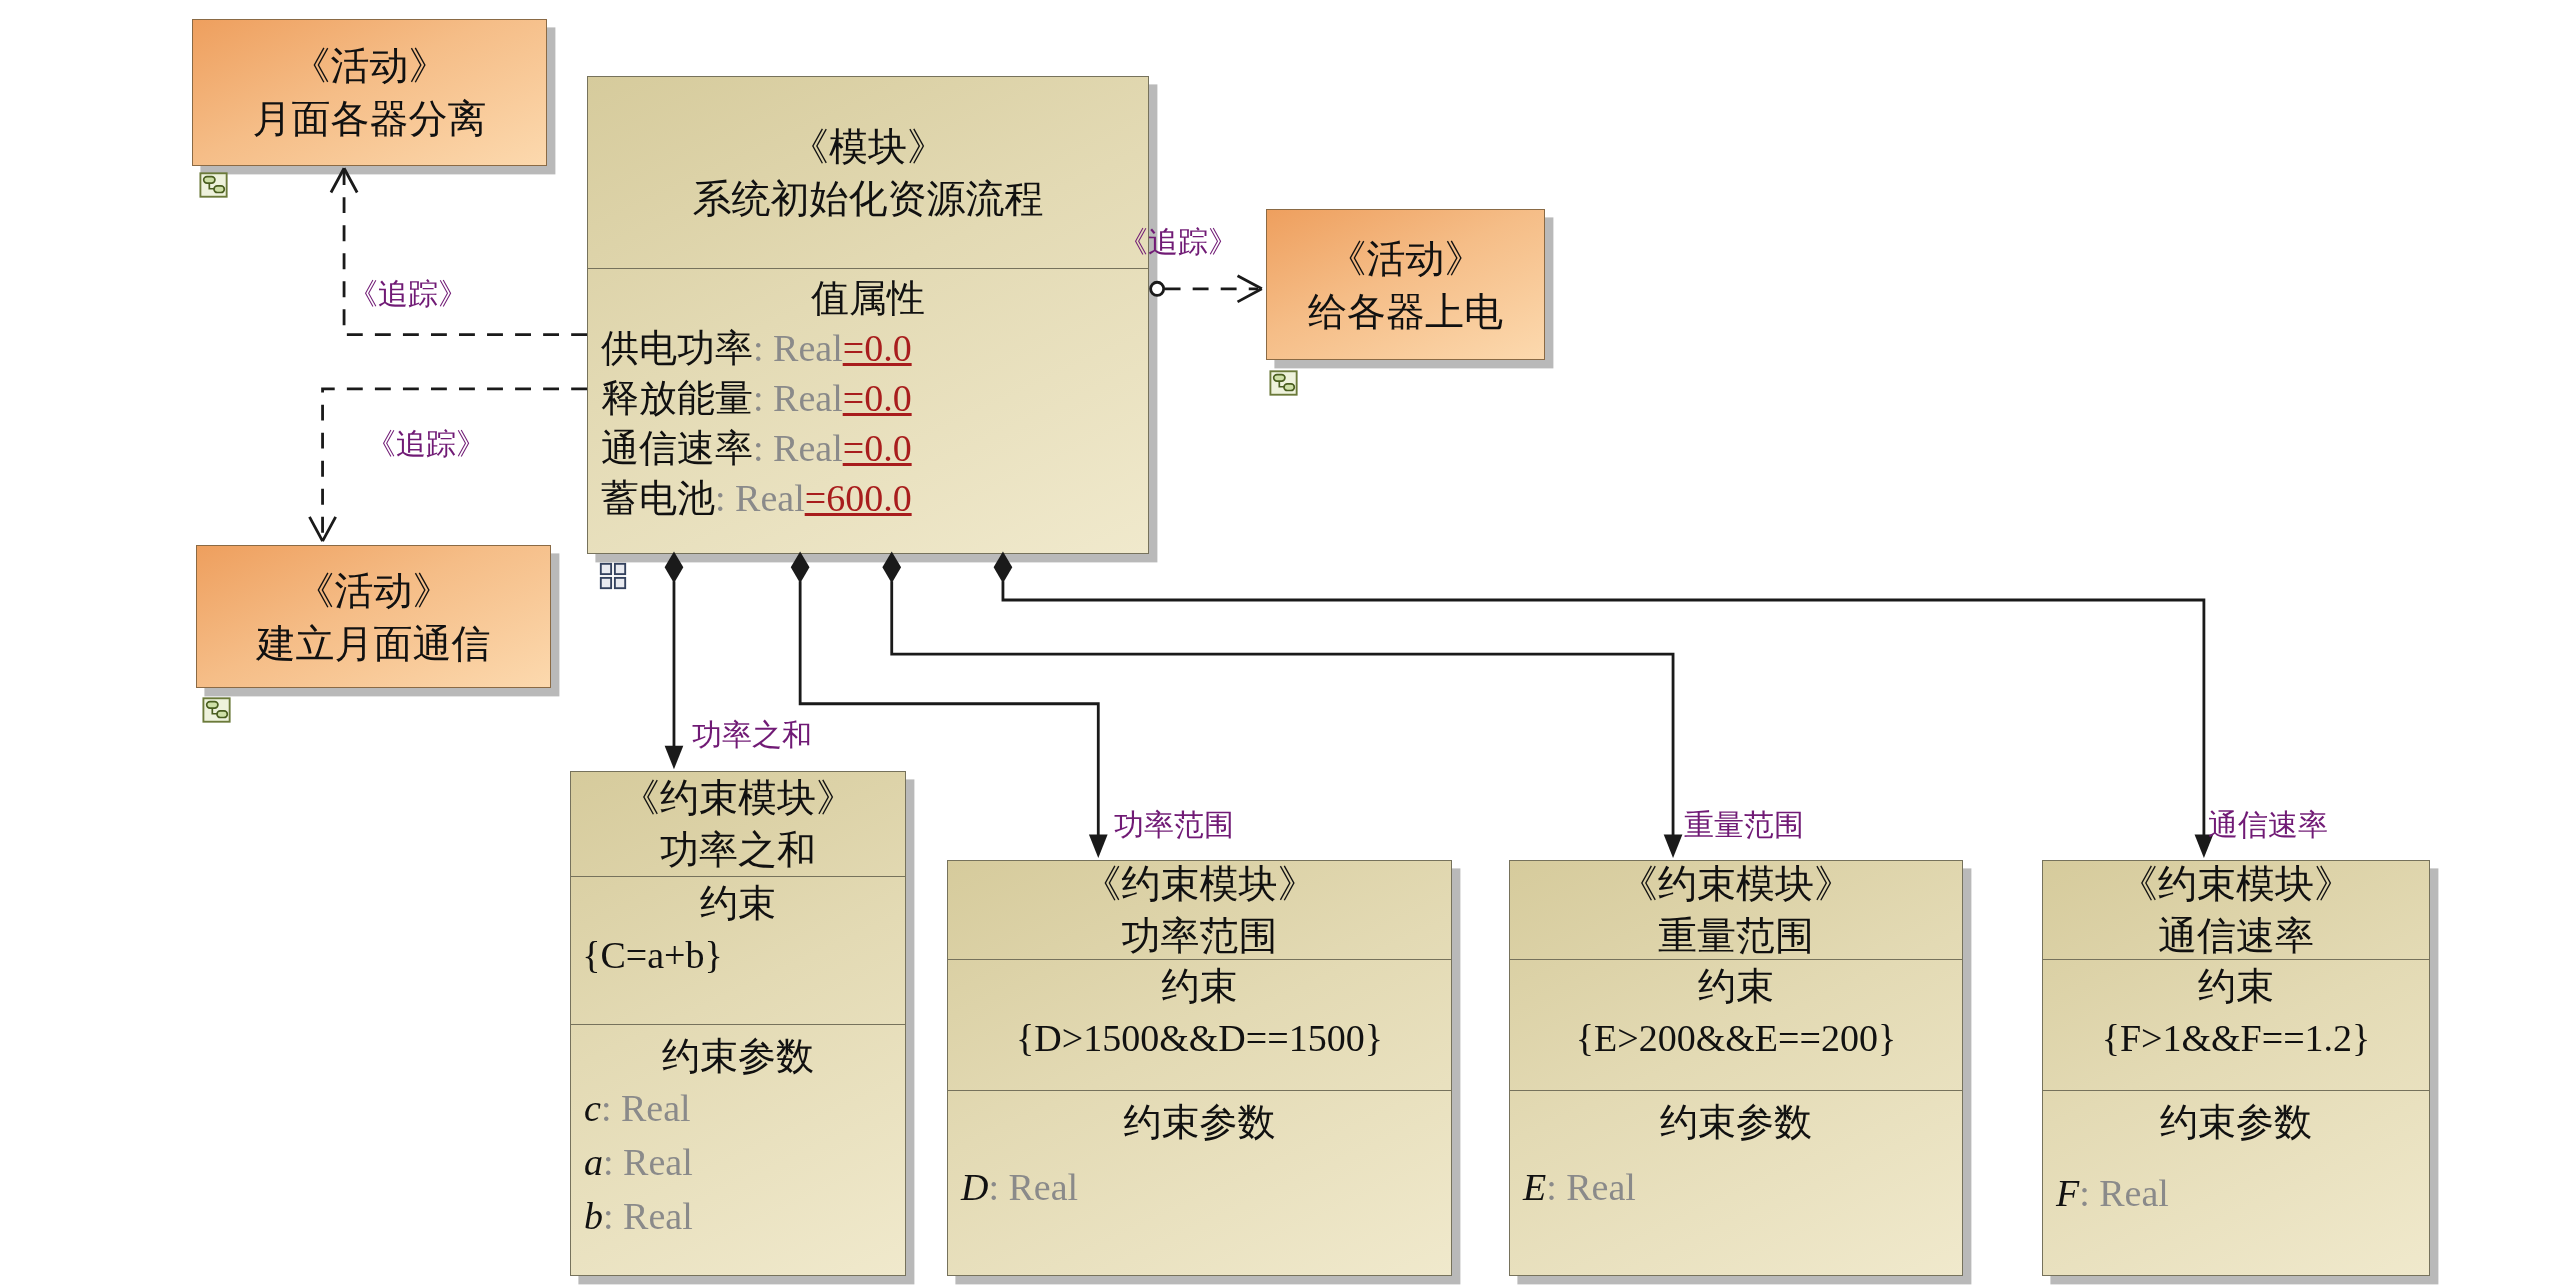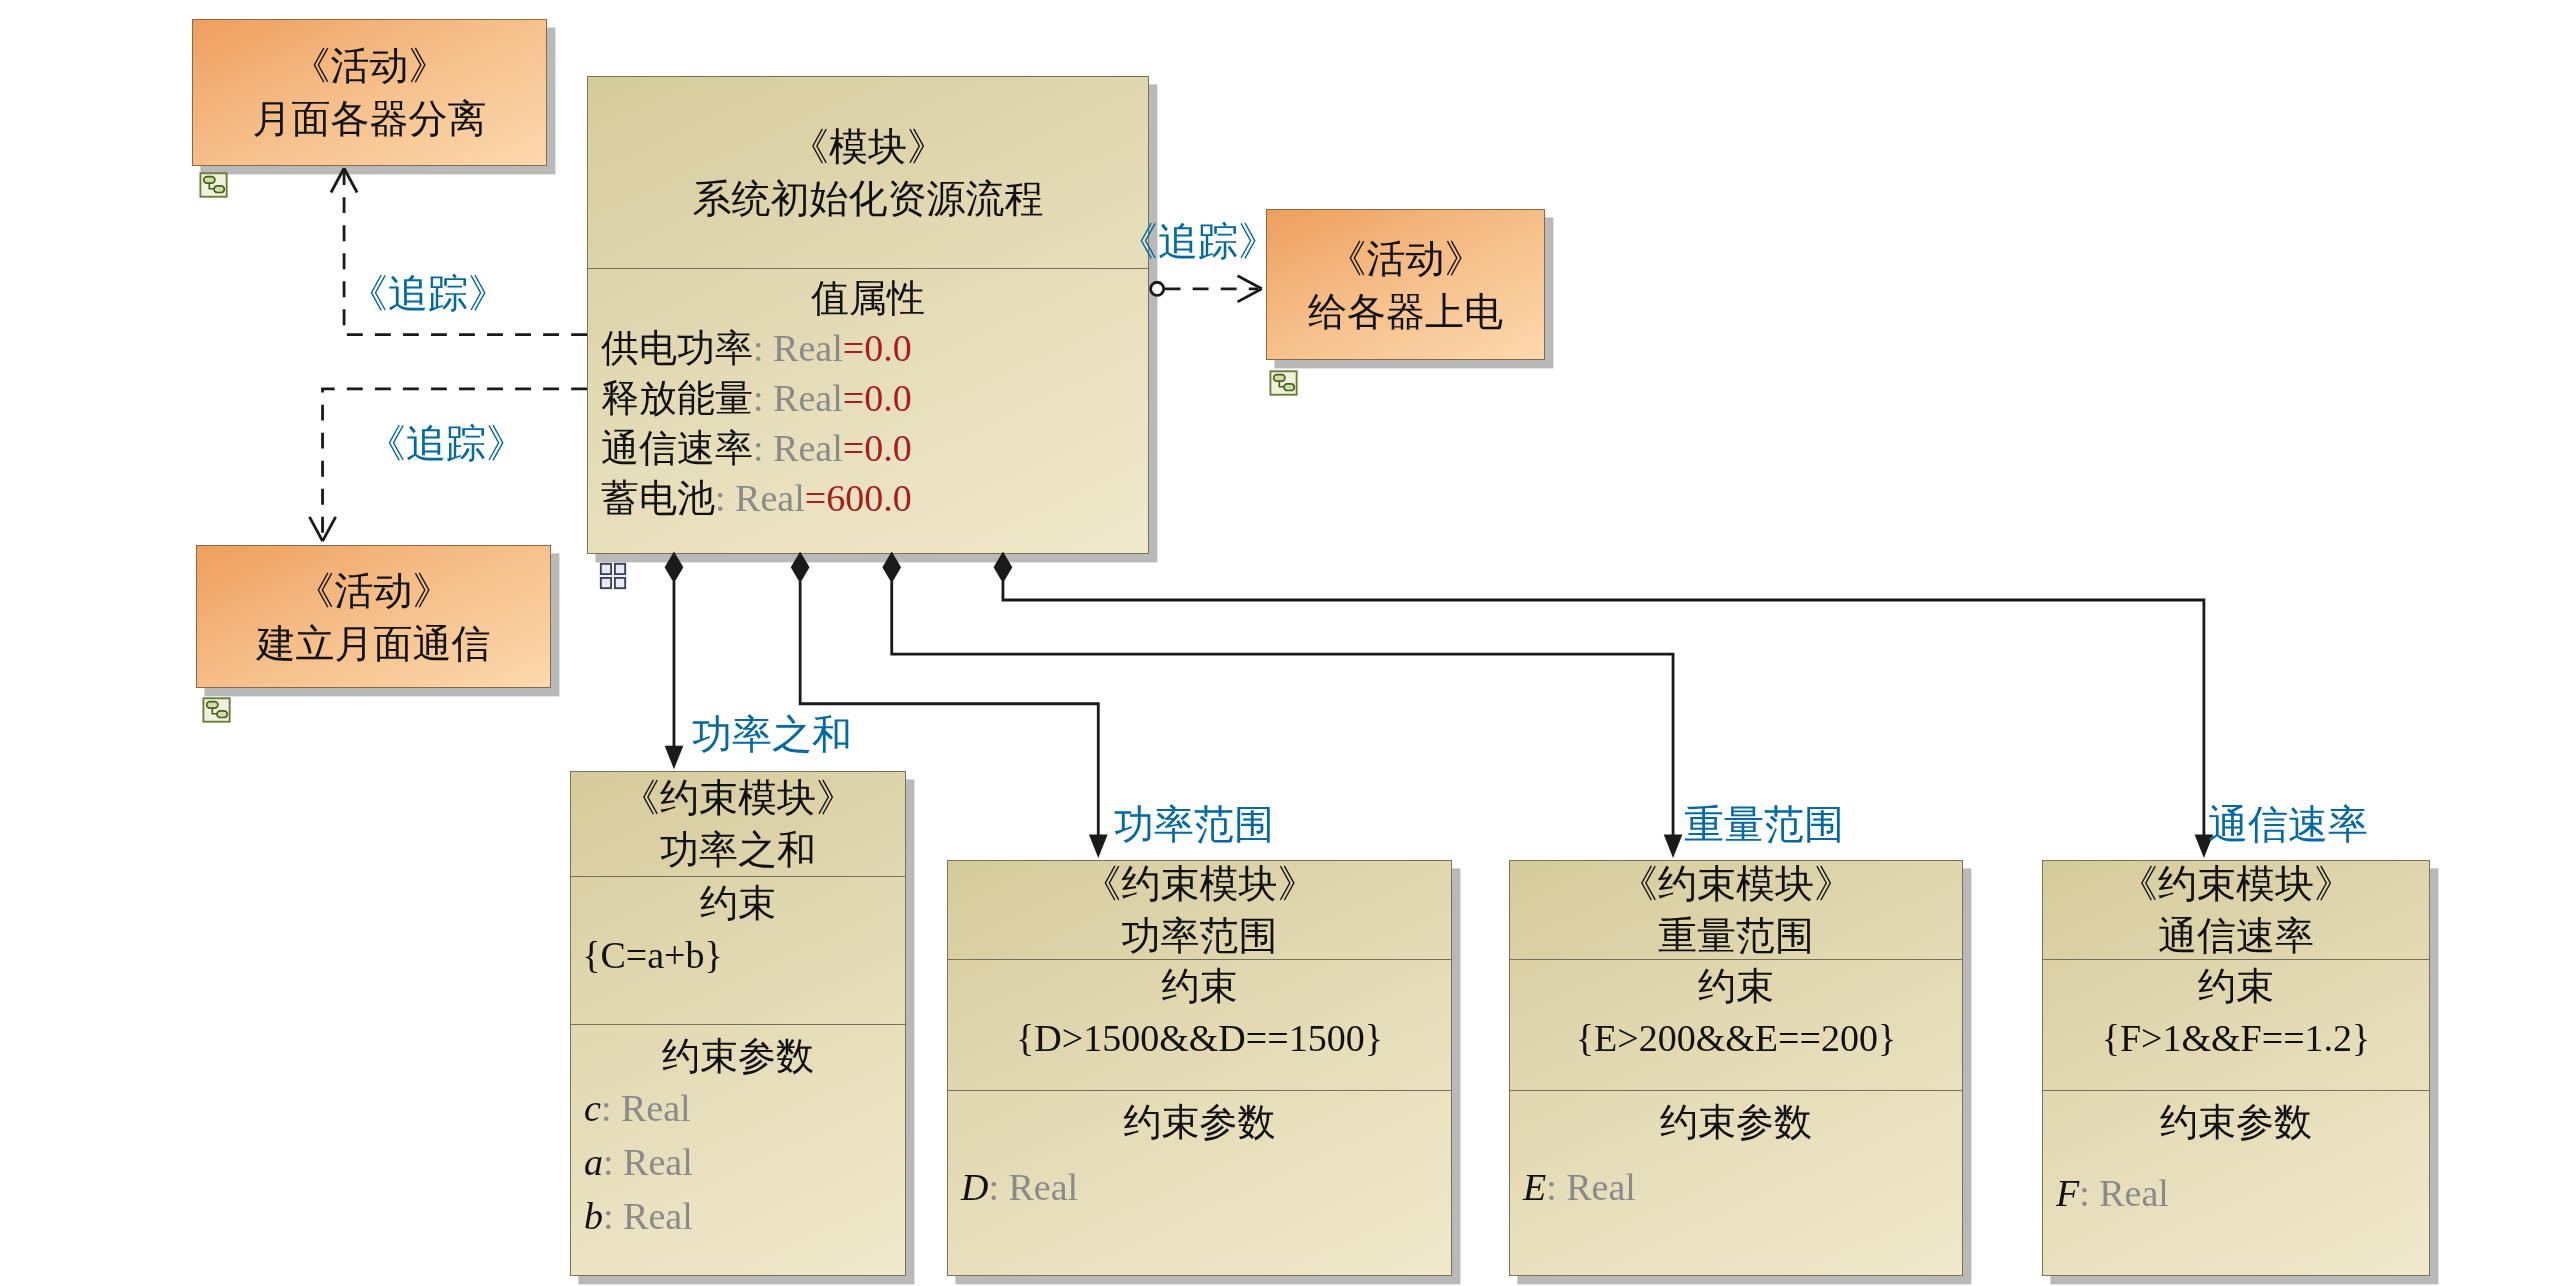--- a/index.html
+++ b/index.html
@@ -23,21 +23,21 @@
     border-color:#76725c;
   }
   
   .main-block { left:587px; top:76px; width:562px; height:478px; display:flex; flex-direction:column; }
   .cmp-title { display:flex; flex-direction:column; align-items:center; justify-content:center;
     font-size:39px; line-height:52px; border-bottom:1.9px solid #76725c; }
   .main-block .cmp-title { height:192px; }
   .cmp-head { text-align:center; font-size:38px; line-height:50px; }
   .vrow { font-size:38px; line-height:50px; padding-left:13px; white-space:nowrap; }
   .vtype { color:#8a8a8a; }
-  .vval { color:#a81d1d; }
+  .vval { color:#a81d1d;text-decoration:underline; }
   
   .cblock { display:flex; flex-direction:column; }
   .cb-1 { left:570px;  top:771px; width:336px; height:505px; }
   .cb-2 { left:947px; top:860px; width:505px; height:416px; }
   .cb-3 { left:1509px; top:860px; width:454px; height:416px; }
   .cb-4 { left:2042px; top:860px; width:388px; height:416px; }
   .cb-1 .cmp-title { height:105px; }
   .cb-2 .cmp-title, .cb-3 .cmp-title, .cb-4 .cmp-title { height:99px; }
   .cb-mid { border-bottom:1.9px solid #76725c; display:flex; flex-direction:column; justify-content:flex-start;
     text-align:center; font-size:38px; line-height:52px; }
@@ -46,21 +46,21 @@
   .cb-expr-left { text-align:left; padding-left:11.2px; }
   .cb-params { flex:1; padding-top:5.6px; }
   .prow { font-size:38px; line-height:54px; padding-left:13px; white-space:nowrap; }
   .pname { font-style:italic; }
   .ptype { color:#8a8a8a; }
   
   .act-1 { left:192px;  top:18.7px;  width:355px; height:147px; }
   .act-2 { left:1266px; top:209px; width:279px; height:151px; }
   .act-3 { left:196px;  top:545px; width:355px; height:143px; }
   
-  .lbl { position:absolute; font-size:40px; line-height:45px; white-space:nowrap; color:#0369a1; }
+  .lbl { position:absolute; font-size:30px; line-height:45px; white-space:nowrap; color:#701a75; }
   .lbl-trace-a { left:348px;  top:271px; }
   .lbl-trace-b { left:366px;  top:421px; }
   .lbl-trace-c { left:1118px; top:219px; }
   .lbl-c1 { left:692px;  top:712px; }
   .lbl-c2 { left:1114px; top:802px; }
   .lbl-c3 { left:1684px; top:802px; }
   .lbl-c4 { left:2208px; top:802px; }
   
   .mini-icon { position:absolute; width:30px; height:30px; }
   .ic-act1 { left:199px;  top:170px; }

